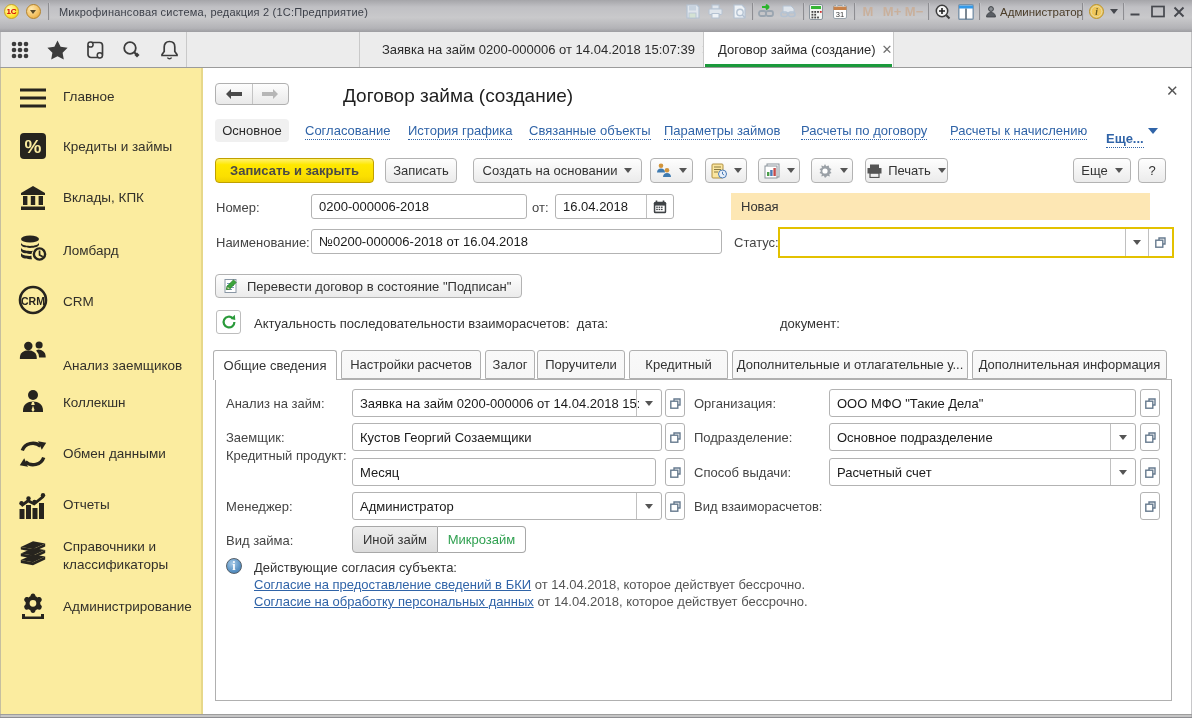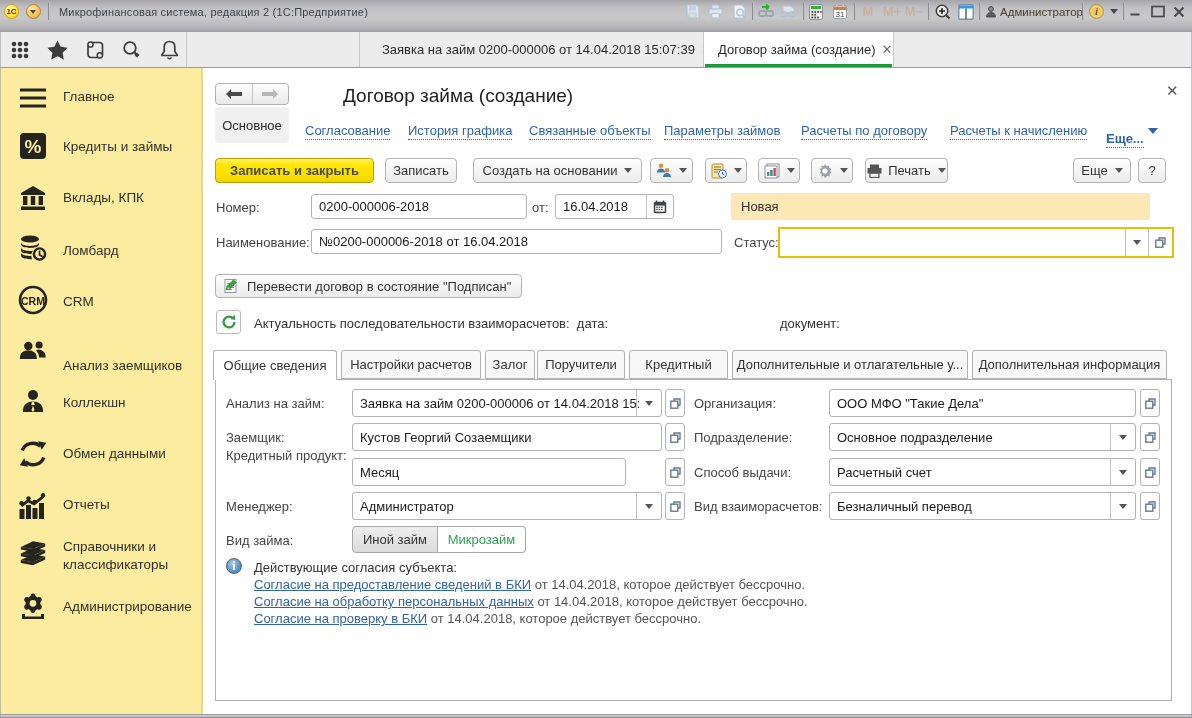--- a/index.html
+++ b/index.html
@@ -392,21 +392,21 @@
       </div>
     <div style="flex:1;display:flex;align-items:center;justify-content:center;">
         <svg width="16" height="10" viewBox="0 0 16 10">
           <path d="M11 0l5 5-5 5V7H0V3h11z" fill="#b6b6b6"></path>
         </svg>
       </div>
   </div>
   <div style="position:absolute;left:140px;top:17px;font-size:19px;color:#1e1e1e;">Договор займа (создание)</div>
   <div style="position:absolute;left:963px;top:14px;font-size:15px;color:#555;">✕</div>
 
-  <div style="position:absolute;left:12px;top:39px;width:74px;height:36px;background:#f0f0f0;border-radius:4px;font-size:13px;color:#2b2b2b;display:flex;align-items:center;justify-content:center;">Основное</div>
+  <div style="position:absolute;left:12px;top:51px;width:74px;height:23px;background:#f0f0f0;border-radius:4px;font-size:13px;color:#2b2b2b;display:flex;align-items:center;justify-content:center;">Основное</div>
   <div class="navlink" style="left:102px;top:55px;">Согласование</div>
   <div class="navlink" style="left:205px;top:55px;">История графика</div>
   <div class="navlink" style="left:326px;top:55px;">Связанные объекты</div>
   <div class="navlink" style="left:461px;top:55px;">Параметры займов</div>
   <div class="navlink" style="left:598px;top:55px;">Расчеты по договору</div>
   <div class="navlink" style="left:747px;top:55px;">Расчеты к начислению</div>
   <div class="navlink" style="left:903px;top:63px;font-weight:bold;">Еще...</div>
   <div style="position:absolute;left:945px;top:60px;border-left:5px solid transparent;border-right:5px solid transparent;border-top:6px solid #3064a8;"></div>
 
   <div style="position:absolute;left:12px;top:90px;width:159px;height:25px;border:1px solid #c0a000;border-radius:4px;background:linear-gradient(180deg,#fff170 0%,#ffe800 25%,#fbdf00 75%,#efd100 100%);font-size:13px;font-weight:bold;color:#4a4a46;display:flex;align-items:center;justify-content:center;">Записать и закрыть</div>
@@ -538,21 +538,21 @@
   <div class="lbl" style="left:23px;top:362px;">Заемщик:</div>
   <div class="inp" style="left:149px;top:355px;width:310px;height:28px;">Кустов Георгий Созаемщики</div>
   <div class="openbtn" style="left:462px;top:355px;width:20px;height:28px;">
       <svg width="11" height="11" viewBox="0 0 11 11">
         <rect x="0.8" y="3.2" width="7" height="7" fill="none" stroke="#667a8e" stroke-width="1.4"></rect>
         <path d="M4 3V1h6v6H8" fill="none" stroke="#667a8e" stroke-width="1.4"></path>
       </svg>
     </div>
 
   <div class="lbl" style="left:23px;top:380px;">Кредитный продукт:</div>
-  <div class="inp" style="left:149px;top:390px;width:274px;height:28px;">Месяц</div>
+  <div class="inp" style="left:149px;top:390px;width:304px;height:28px;">Месяц</div>
   <div class="openbtn" style="left:462px;top:390px;width:20px;height:28px;">
       <svg width="11" height="11" viewBox="0 0 11 11">
         <rect x="0.8" y="3.2" width="7" height="7" fill="none" stroke="#667a8e" stroke-width="1.4"></rect>
         <path d="M4 3V1h6v6H8" fill="none" stroke="#667a8e" stroke-width="1.4"></path>
       </svg>
     </div>
 
   <div class="lbl" style="left:23px;top:431px;">Менеджер:</div>
   <div class="inp" style="left:149px;top:424px;width:310px;height:28px;">Администратор<div class="combo-arr"></div></div>
   <div class="openbtn" style="left:462px;top:424px;width:20px;height:28px;">
@@ -589,30 +589,28 @@
   <div class="lbl" style="left:491px;top:397px;">Способ выдачи:</div>
   <div class="inp" style="left:626px;top:390px;width:307px;height:28px;">Расчетный счет<div class="combo-arr"></div></div>
   <div class="openbtn" style="left:937px;top:390px;width:20px;height:28px;">
       <svg width="11" height="11" viewBox="0 0 11 11">
         <rect x="0.8" y="3.2" width="7" height="7" fill="none" stroke="#667a8e" stroke-width="1.4"></rect>
         <path d="M4 3V1h6v6H8" fill="none" stroke="#667a8e" stroke-width="1.4"></path>
       </svg>
     </div>
 
   <div class="lbl" style="left:491px;top:431px;">Вид взаиморасчетов:</div>
-  <div class="inp" style="left:626px;top:424px;width:307px;height:28px;">Безналичный перевод<div class="combo-arr"></div></div>
   <div class="openbtn" style="left:937px;top:424px;width:20px;height:28px;">
       <svg width="11" height="11" viewBox="0 0 11 11">
         <rect x="0.8" y="3.2" width="7" height="7" fill="none" stroke="#667a8e" stroke-width="1.4"></rect>
         <path d="M4 3V1h6v6H8" fill="none" stroke="#667a8e" stroke-width="1.4"></path>
       </svg>
     </div>
 
   <div style="position:absolute;left:23px;top:490px;width:16px;height:16px;border-radius:50%;background:radial-gradient(circle at 40% 32%,#a8cbe8,#5b93c4 60%,#3f78ab);border:1px solid #56606a;color:#fff;font-size:12px;font-weight:bold;font-family:'Liberation Serif',serif;display:flex;align-items:center;justify-content:center;">i</div>
   <div class="lbl" style="left:51px;top:492px;color:#333;">Действующие согласия субъекта:</div>
   <div class="lbl" style="left:51px;top:509px;"><a style="color:#3064a8;text-decoration:underline;">Согласие на предоставление сведений в БКИ</a> <span style="color:#555;">от 14.04.2018, которое действует бессрочно.</span></div>
   <div class="lbl" style="left:51px;top:526px;"><a style="color:#3064a8;text-decoration:underline;">Согласие на обработку персональных данных</a> <span style="color:#555;">от 14.04.2018, которое действует бессрочно.</span></div>
-  <div class="lbl" style="left:51px;top:543px;"><a style="color:#3064a8;text-decoration:underline;">Согласие на проверку в БКИ</a> <span style="color:#555;">от 14.04.2018, которое действует бессрочно.</span></div>
 </div>
 
 <div style="position:absolute;left:0;top:32px;width:1px;height:686px;background:#9a9a9e;opacity:0.55;"></div>
 <div style="position:absolute;right:0;top:32px;width:1px;height:686px;background:#9a9a9e;opacity:0.55;"></div>
 <div style="position:absolute;left:0;top:717px;width:1192px;height:1px;background:#8e8e92;"></div>
 
 </body></html>

